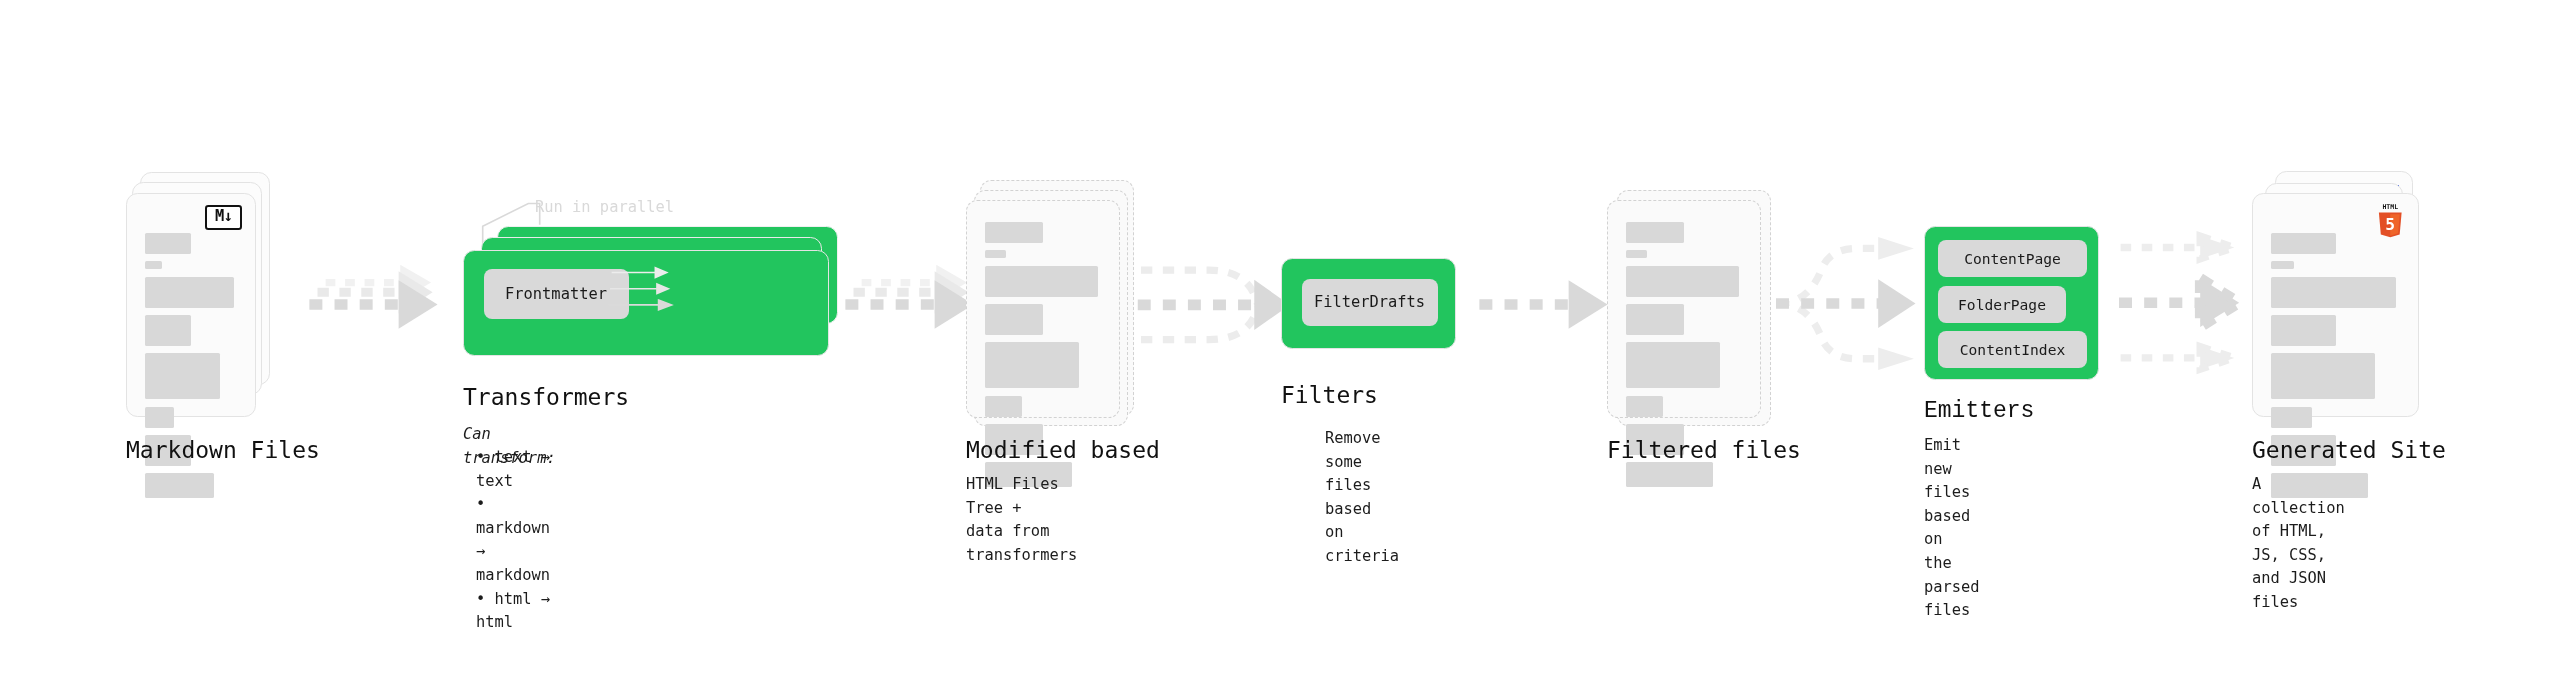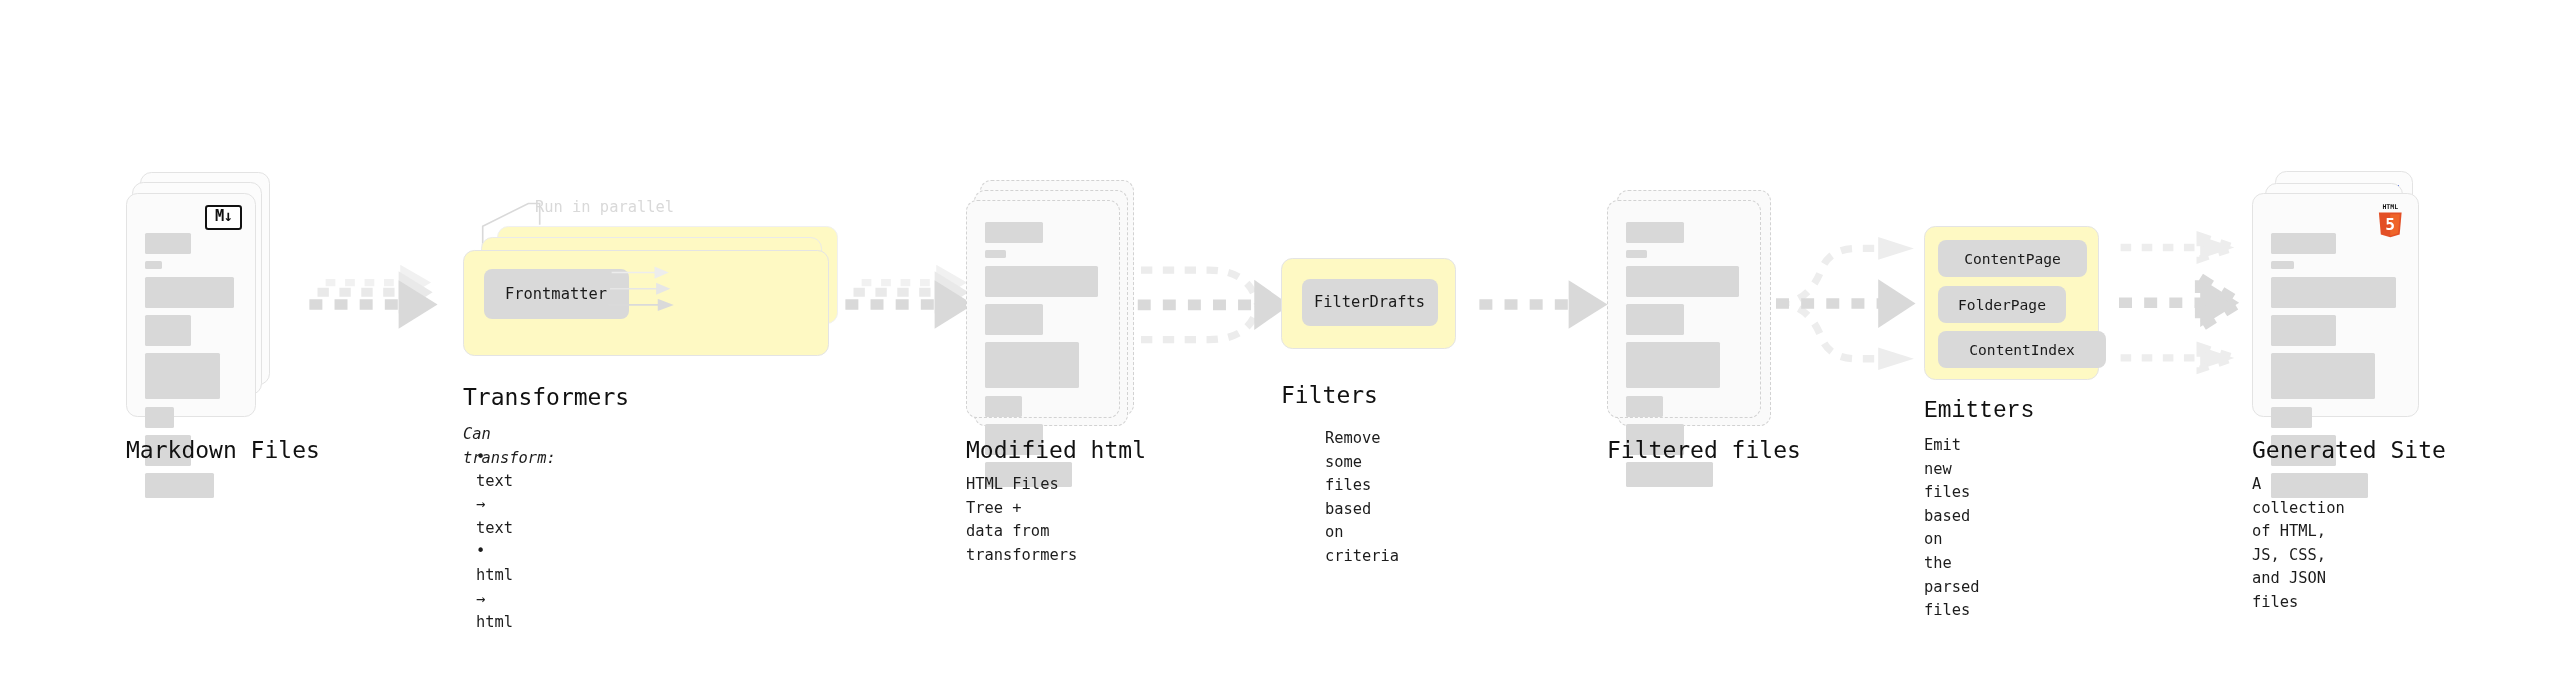--- a/index.html
+++ b/index.html
@@ -38,21 +38,21 @@
     font-weight: bold; font-size: 15.4px; line-height: 19.5px;
     text-align: center; letter-spacing: -0.8px;
   }
   .html5-badge { top: 8.1px; right: 11.4px; width: 32.5px; height: 39px; }
   .js-badge { top: 11.4px; right: 13px; width: 31px; height: 14.6px; background: #F7DF1E; }
   .css-badge { top: 13px; right: 13px; width: 24.4px; height: 8.1px; background: #264DE4; }
 
   
   .groupbox {
     position: absolute;
-    background: #fef9c3;
+    background: #22c55e;
     border: 1.6px solid #e4e4e4;
     border-radius: 11.4px;
   }
   .chip {
     position: absolute;
     background: #d9d9d9;
     border-radius: 8.1px;
     color: #1a1a1a;
     font-size: 15.4px;
     display: flex; align-items: center; justify-content: center;
@@ -167,20 +167,21 @@
       <g stroke="#dadada" stroke-width="2" fill="#dadada">
         <line x1="0" y1="58" x2="62" y2="58"></line>
           <polygon points="62,52 78,58 62,64"></polygon>
       </g>
     </svg>
 
     <div class="title" style="left:463px; top:384px;">Transformers</div>
     <div class="subtitle" style="left:463px; top:423px;font-style:italic;">Can transform:</div>
     <div class="bullets" style="left:463px; top:446px;">
       <div class="b">• text → text</div>
+      <div class="b">• markdown → markdown</div>
       <div class="b">• html → html</div>
     </div>
   </div>
 
   <svg style="left:845px; top:268px;" width="163" height="73" viewBox="0 0 200 90">
     <g class="arrow-stack">
         <g>
           <line x1="20" y1="18" x2="112" y2="18" stroke="#f1f1f1" stroke-width="9" stroke-dasharray="12 12"></line>
           <polygon points="112,-4 150,18 112,40" fill="#f1f1f1"></polygon>
         </g>
@@ -203,21 +204,21 @@
           <div class="sk" style="width: 50%; height: 21px;"></div>
           <div class="sk" style="width: 18%; height: 8.1px;"></div>
           <div class="sk" style="width: 97%; height: 31px;"></div>
           <div class="sk" style="width: 50%; height: 31px;"></div>
           <div class="sk" style="width: 81%; height: 46px;"></div>
           <div class="sk" style="width: 32%; height: 21px;"></div>
           <div class="sk" style="width: 50%; height: 31px;"></div>
           <div class="sk" style="width: 75%; height: 24.4px;"></div>
         </div>
     </div>
-    <div class="title" style="left:966px; top:437px;">Modified html</div>
+    <div class="title" style="left:966px; top:437px;">Modified based</div>
     <div class="subtitle" style="left:966px; top:473px;">HTML Files Tree +
 data from transformers</div>
   </div>
 
   <svg style="left:1136px; top:262px;" width="154" height="89" viewBox="0 0 190 110">
     <g fill="none" stroke="#ececec" stroke-width="9" stroke-dasharray="14 13" stroke-linecap="butt">
       <path d="M6,10 L90,10 Q140,10 150,52"></path>
       <path d="M6,96 L90,96 Q140,96 150,56"></path>
     </g>
     <g fill="none" stroke="#d9d9d9" stroke-width="13" stroke-dasharray="16 15" stroke-linecap="butt">
@@ -271,21 +272,21 @@
     <g fill="none" stroke="#d9d9d9" stroke-width="13" stroke-dasharray="16 15">
       <path d="M0,82 L130,82"></path>
     </g>
     <polygon points="126,52 172,82 126,112" fill="#d9d9d9"></polygon>
   </svg>
 
   <div class="node">
     <div class="groupbox" style="left:1924px; top:226px; width:175px; height:154px;">
       <div class="chip" style="left:13px; top:13px; width:149px; height:37px; font-size:14.6px;">ContentPage</div>
       <div class="chip" style="left:13px; top:59px; width:128px; height:37px; font-size:14.6px;">FolderPage</div>
-      <div class="chip" style="left:13px; top:104px; width:168px; height:37px; font-size:14.6px;">ContentIndex</div>
+      <div class="chip" style="left:13px; top:104px; width:149px; height:37px; font-size:14.6px;">ContentIndex</div>
     </div>
     <div class="title" style="left:1924px; top:398px;font-family:Liberation Mono, monospace;">Emitters</div>
     <div class="subtitle" style="left:1924px; top:434px;">Emit new files based on
 the parsed files</div>
   </div>
 
   <svg style="left:2119px; top:236px;" width="138" height="135" viewBox="0 0 170 166">
     <g stroke="#ededed" stroke-width="9" stroke-dasharray="13 13" fill="#ededed">
       <line x1="2" y1="14" x2="104" y2="14"></line>
         <polygon points="100,0 142,14 100,28"></polygon>

